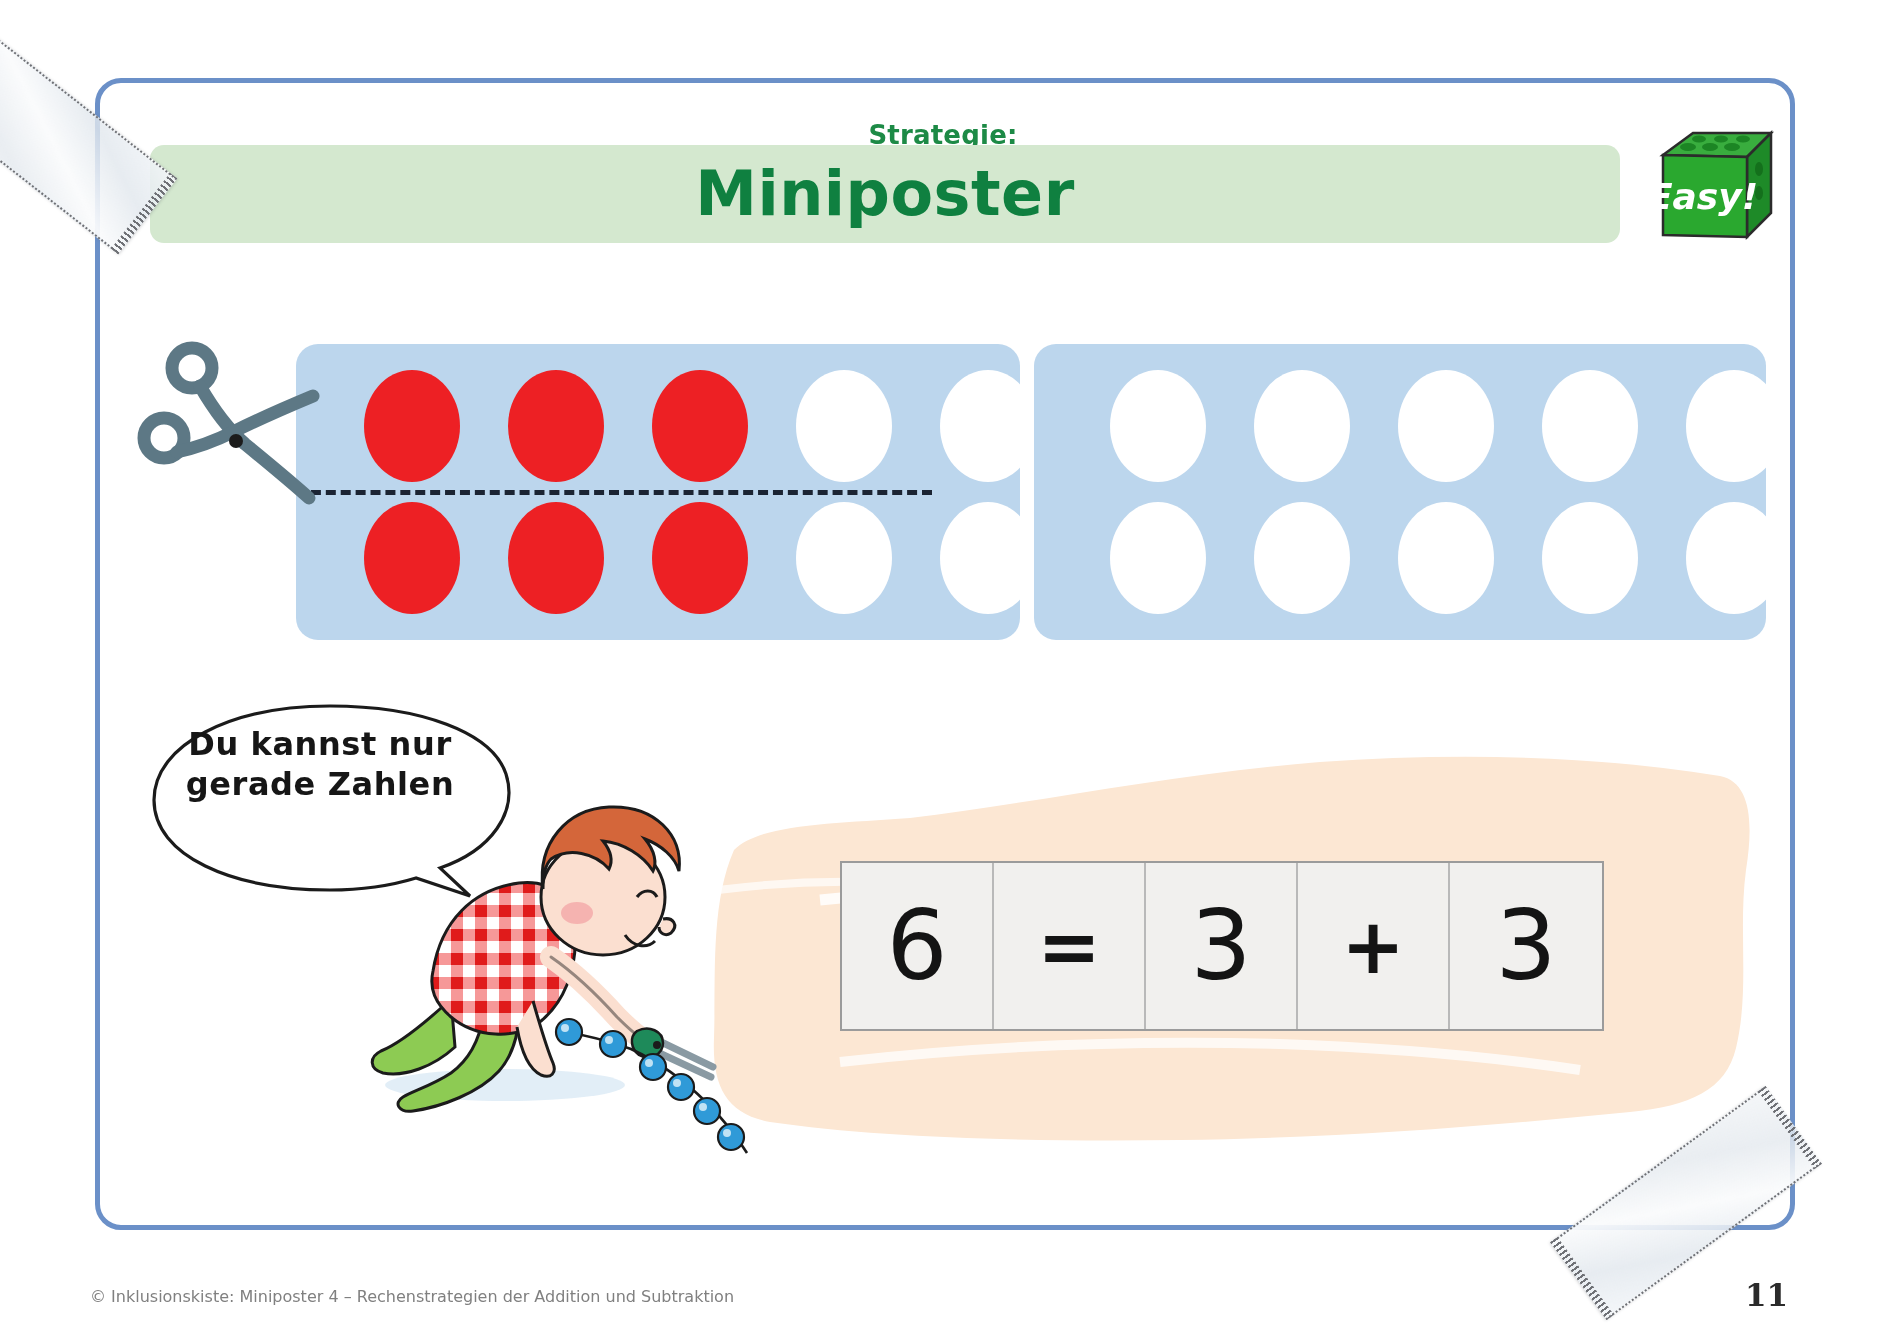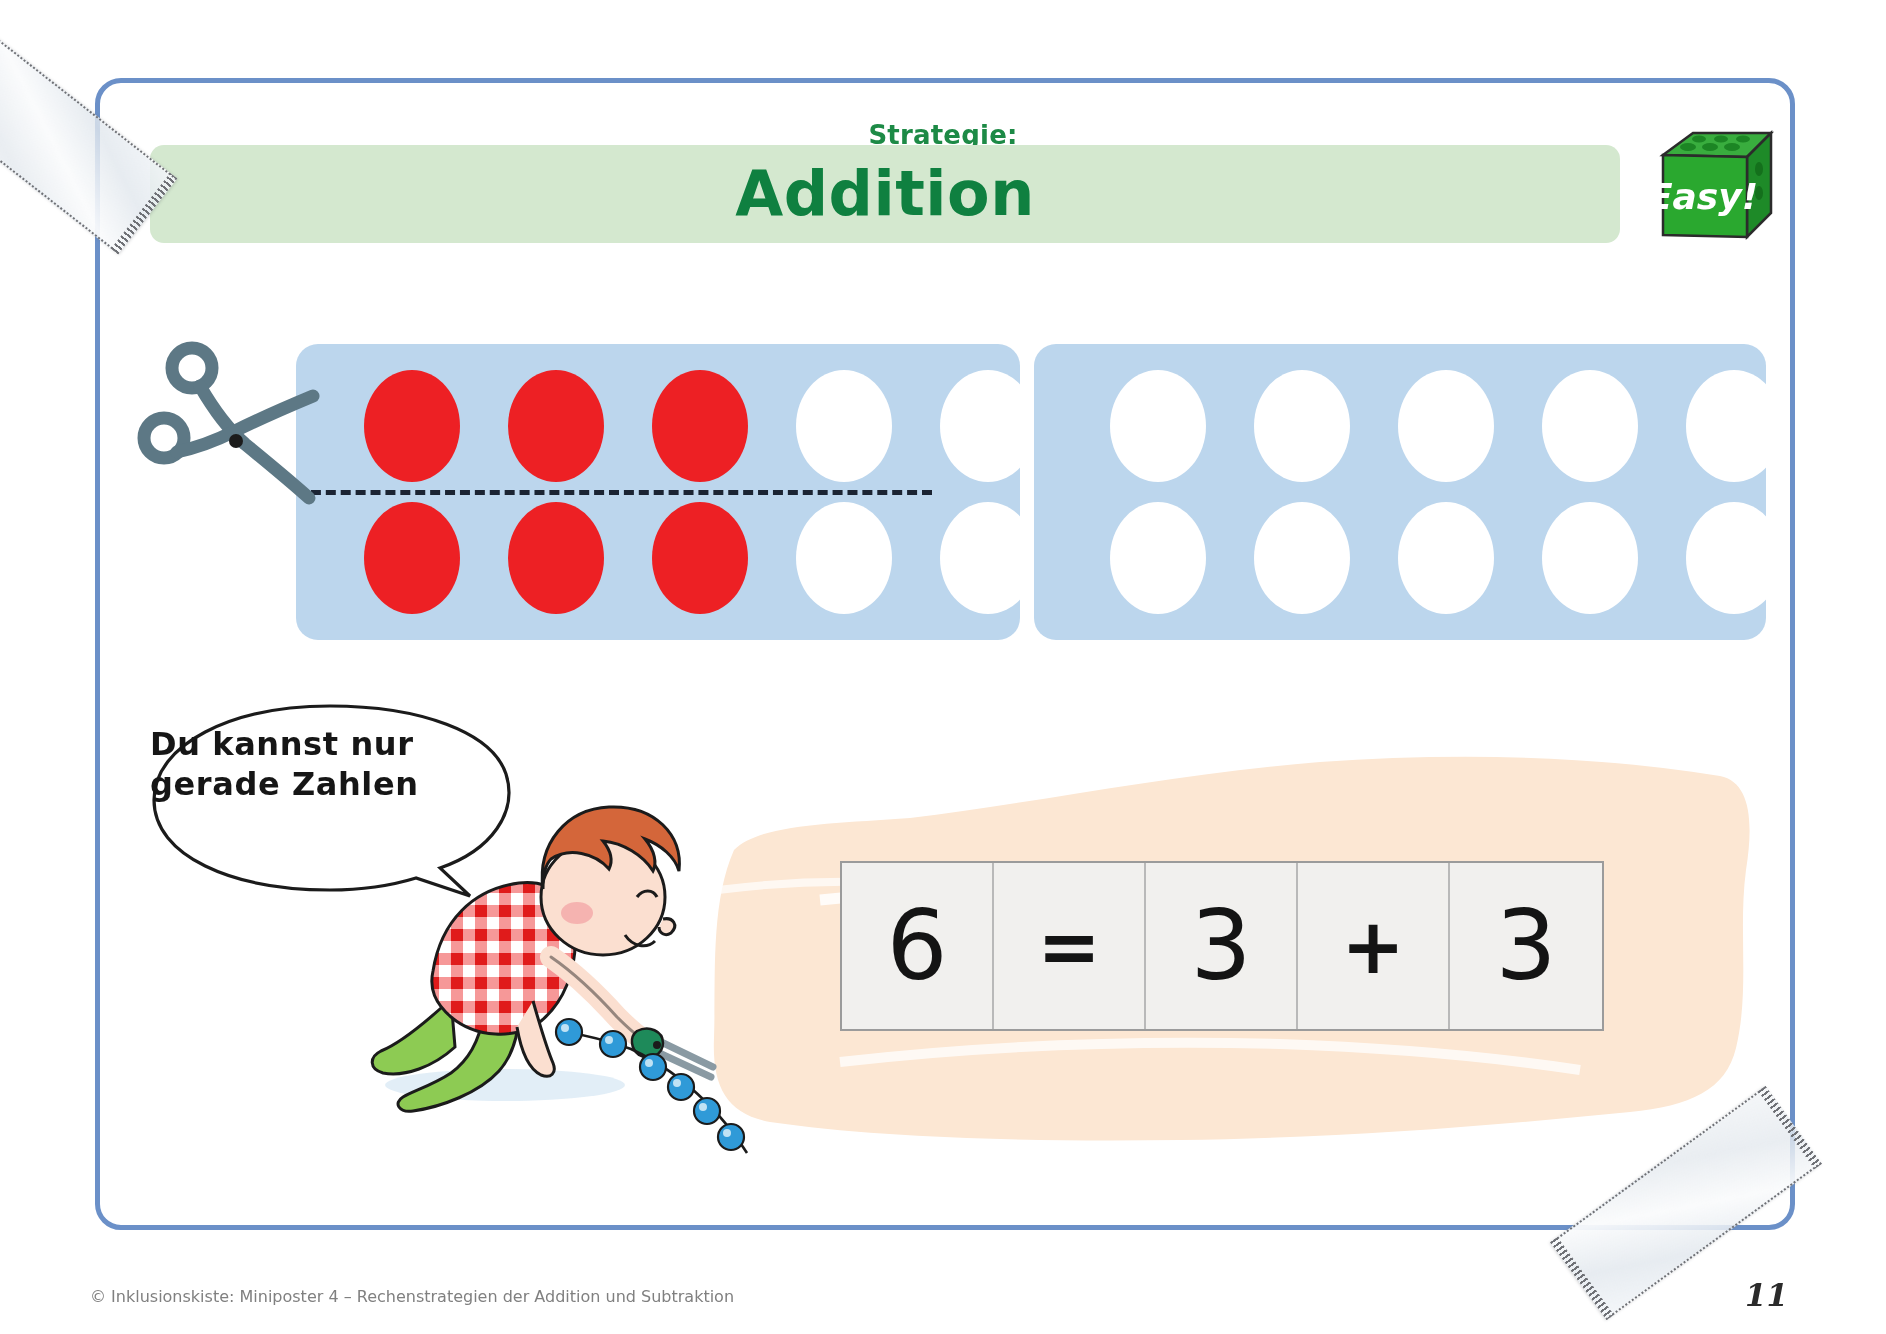--- a/index.html
+++ b/index.html
@@ -158,20 +158,21 @@
   
   #speech-bubble {
     position: absolute;
     left: 140px; top: 700px;
     width: 380px; height: 210px;
   }
   #speech-text {
     position: absolute;
     left: 150px; top: 724px;
     width: 340px;
+    text-align: center;
     font-family: "DejaVu Sans", sans-serif;
     font-weight: bold;
     font-size: 32px;
     line-height: 1.26;
     color: #161616;
     letter-spacing: 0.6px;
   }
 
   
   #girl-illustration {
@@ -211,34 +212,33 @@
     font-family: "DejaVu Sans", sans-serif;
     font-size: 16px;
     color: #808080;
     white-space: nowrap;
   }
   #page-number {
     position: absolute;
     left: 1745px; top: 1277px;
     font-family: "DejaVu Serif", serif;
     font-weight: bold;
-    font-style: italic;
     font-size: 31px;
     color: #2b2b2b;
   }
 </style>
 </head>
 <body>
 
 <div id="poster-frame"></div>
 
 <div id="strategie-label">Strategie:</div>
 
 <div id="title-banner"></div>
-<div id="title-text">Addition</div>
+<div id="title-text">Miniposter</div>
 
 <div id="easy-cube">
   <svg viewBox="0 0 124 116" width="124" height="116" aria-hidden="true">
 
     <path d="M8 28 L38 6 L116 6 L92 30 Z" fill="#39ad3e" stroke="#2b2b2b" stroke-width="2.5"></path>
 
     <path d="M92 30 L116 6 L116 86 L92 110 Z" fill="#1e8a28" stroke="#2b2b2b" stroke-width="2.5"></path>
 
     <path d="M8 28 L92 30 L92 110 L8 108 Z" fill="#2aa82f" stroke="#2b2b2b" stroke-width="2.5"></path>
 

